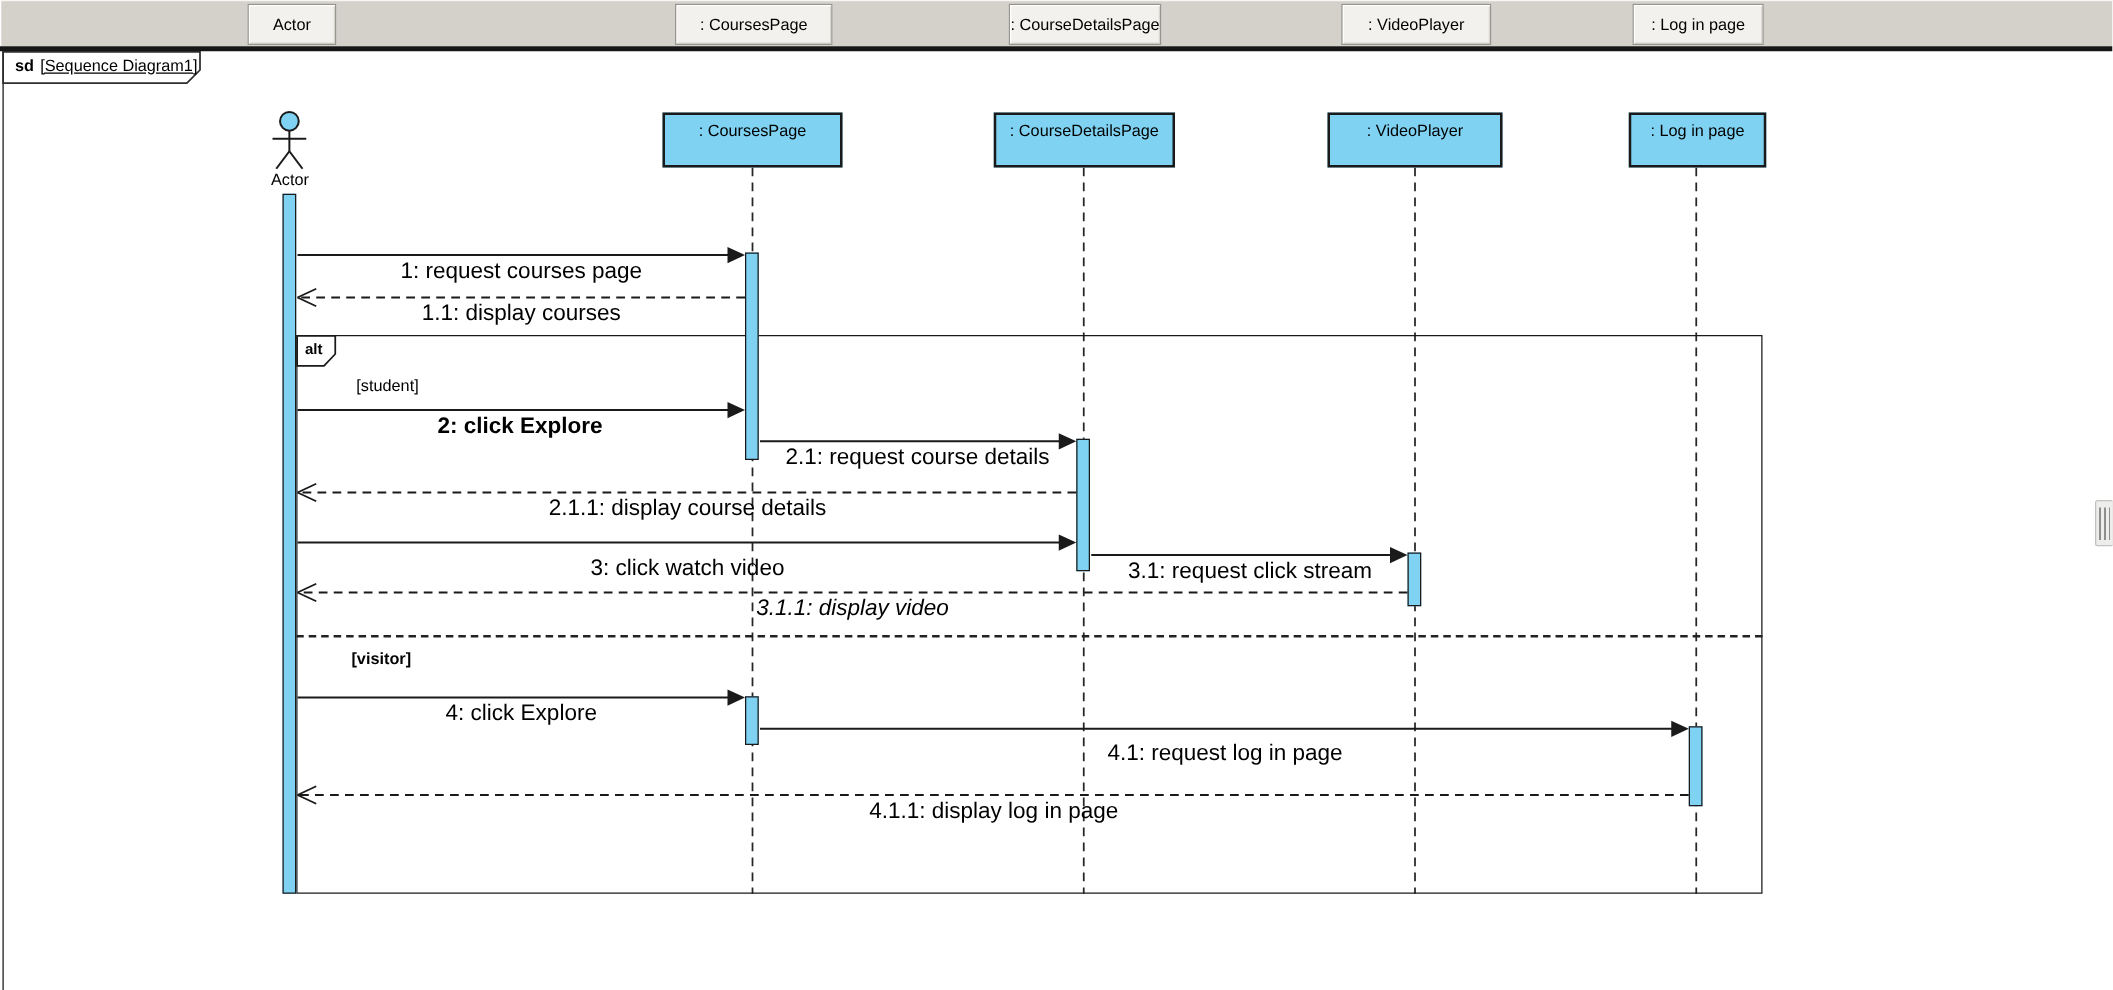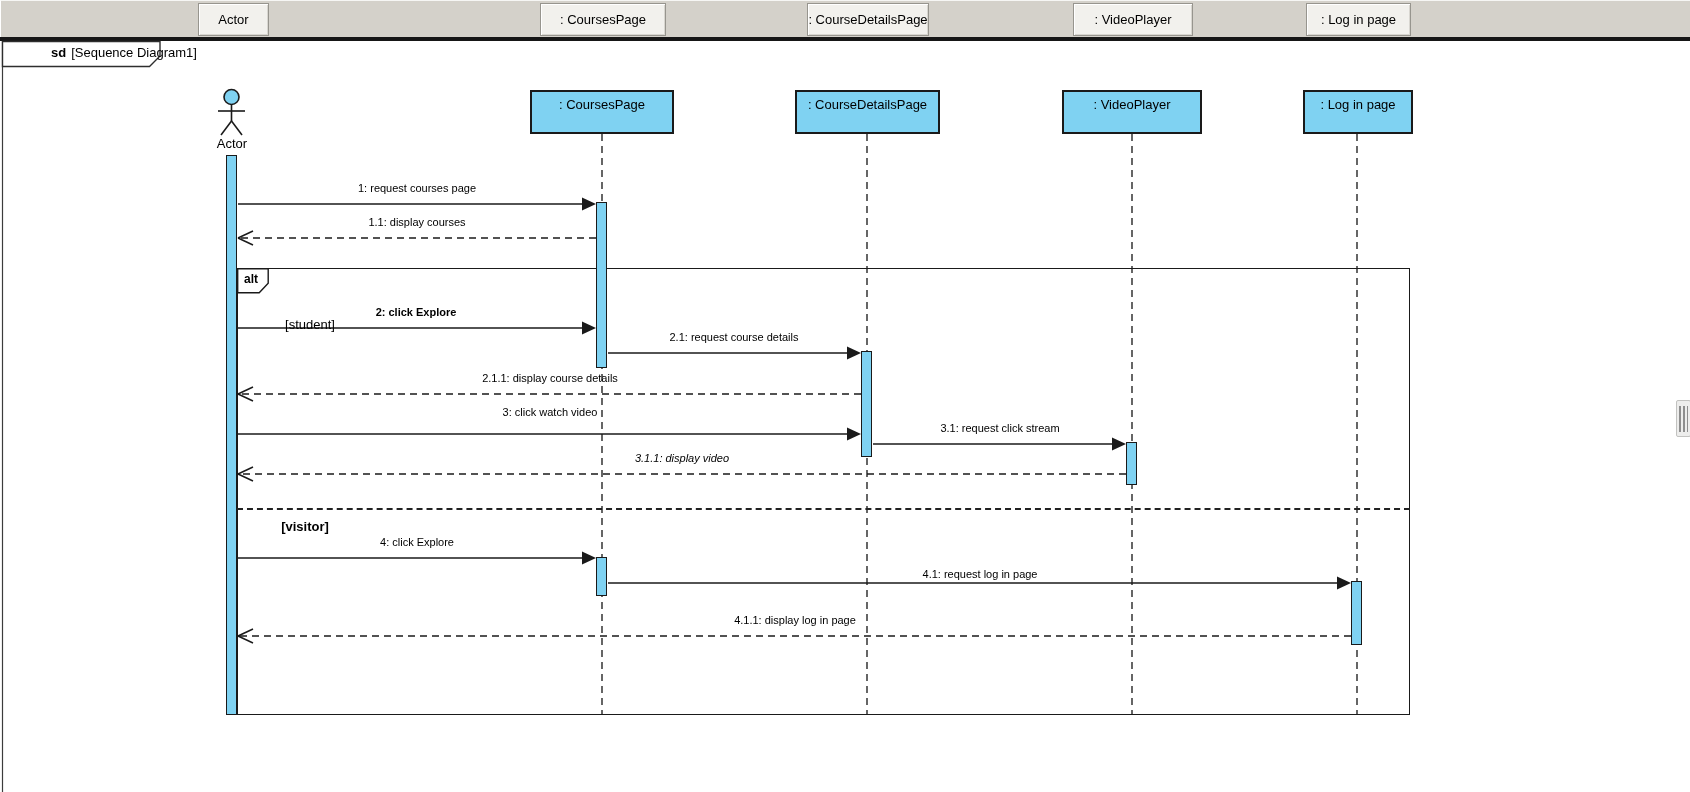--- a/index.html
+++ b/index.html
@@ -12,33 +12,33 @@
   .abs{position:absolute;}
   
   .header{left:0;top:0;width:1690px;height:37px;background:var(--header-bg,#D4D1CA);
           border-top:1px solid #f6f6f4;border-left:1px solid #fff;box-sizing:border-box;}
   .htab{position:absolute;top:2px;height:33px;background:var(--tab-bg,#F2F1ED);
         border:1px solid #97958e;box-shadow:inset 1px 1px 0 #ffffff,inset -1px -1px 0 #d8d6d0;
         box-sizing:border-box;text-align:center;line-height:31px;font-size:13px;cursor:default;}
   .hline{left:0;top:37px;width:1690px;height:4px;background:#161616;}
   
   .frame-title{left:12px;top:45px;font-size:13px;white-space:nowrap;}
-  .frame-title .kw{font-weight:bold;margin-left:39px;}
-  .frame-title .tt{margin-left:5px;}
+  .frame-title .kw{font-weight:bold;}
+  .frame-title .tt{margin-left:5px;text-decoration:underline;}
   .objbox{position:absolute;top:90px;height:44px;background:var(--shape-fill,#7FD2F2);
           border:2px solid var(--shape-border,#1A1A1A);box-sizing:border-box;
           text-align:center;font-size:13px;padding-top:5px;}
   .actbar{position:absolute;width:11px;background:var(--shape-fill,#7FD2F2);
           border:1px solid var(--shape-border,#1A1A1A);box-sizing:border-box;}
   .fragment{left:237px;top:268px;width:1173px;height:447px;
             border:1.4px solid var(--shape-border,#1A1A1A);box-sizing:border-box;}
   .divider{left:237px;top:508px;width:1173px;height:0;border-top:2px dashed #222;}
   .alt-text{left:244px;top:272px;font-size:12px;font-weight:bold;}
   .guard{position:absolute;font-size:13px;white-space:nowrap;transform:translateX(-50%);}
-  .mlabel{position:absolute;font-size:11px;white-space:nowrap;transform:translateX(-50%);}
+  .mlabel{position:absolute;font-size:18px;white-space:nowrap;transform:translateX(-50%);margin-top:24px;}
   .actor-label{position:absolute;font-size:13px;transform:translateX(-50%);}
   svg{position:absolute;left:0;top:0;}
   .z1{z-index:1;} .z2{z-index:2;} .z3{z-index:3;} .z4{z-index:4;} .z5{z-index:5;}
   
   .scroll-handle{left:1676px;top:400px;width:15px;height:37px;background:#ededec;
                  border:1px solid #c2c2c0;border-radius:2px;box-sizing:border-box;}
   .grip{margin:5px auto 0 auto;width:9px;height:26px;
         background:repeating-linear-gradient(90deg,#8e8e8e 0 2px,transparent 2px 4px);}
 </style>
 </head>
@@ -148,29 +148,29 @@
   <path d="M2.5 41.5 H160 v14.5 l-10.5 10.5 H2.5 Z" fill="#ffffff" stroke="#2e2e2e" stroke-width="1.4"></path>
   <path d="M237.7 268.7 h30.5 v14.5 l-9 9.5 h-21.5 Z" fill="#ffffff" stroke="var(--shape-border,#1A1A1A)" stroke-width="1.4"></path>
 </svg>
 
 <div class="abs frame-title z5">
   <span class="kw">sd</span><span class="tt">[Sequence Diagram1]</span>
 </div>
 <div class="abs alt-text z5">alt</div>
 <div class="actor-label z5" style="left:232px;top:136px;">Actor</div>
 
-<div class="guard z5" style="left:310px;top:301px;margin-top:16px;">[student]</div>
+<div class="guard z5" style="left:310px;top:301px;">[student]</div>
 <div class="guard z5" style="left:305px;top:519px;font-weight:bold;">[visitor]</div>
 
 <div class="mlabel z5" style="left:417px;top:182px;">1: request courses page</div>
 <div class="mlabel z5" style="left:417px;top:216px;">1.1: display courses</div>
 <div class="mlabel z5" style="left:416px;top:306px;font-weight:bold;">2: click Explore</div>
 <div class="mlabel z5" style="left:734px;top:331px;">2.1: request course details</div>
 <div class="mlabel z5" style="left:550px;top:372px;">2.1.1: display course details</div>
-<div class="mlabel z5" style="left:550px;top:406px;">3: click watch video</div>
+<div class="mlabel z5" style="left:550px;top:420px;">3: click watch video</div>
 <div class="mlabel z5" style="left:1000px;top:422px;">3.1: request click stream</div>
 <div class="mlabel z5" style="left:682px;top:452px;font-style:italic;">3.1.1: display video</div>
 <div class="mlabel z5" style="left:417px;top:536px;">4: click Explore</div>
 <div class="mlabel z5" style="left:980px;top:568px;">4.1: request log in page</div>
 <div class="mlabel z5" style="left:795px;top:614px;">4.1.1: display log in page</div>
 
 <div class="abs scroll-handle z5">
   <div class="grip"></div>
 </div>
 

